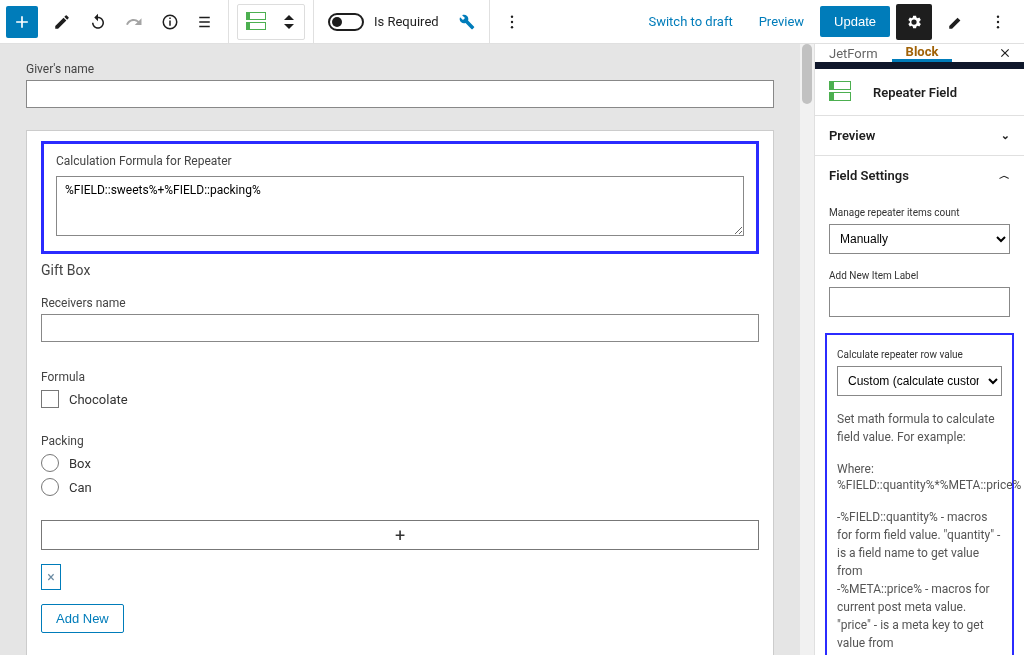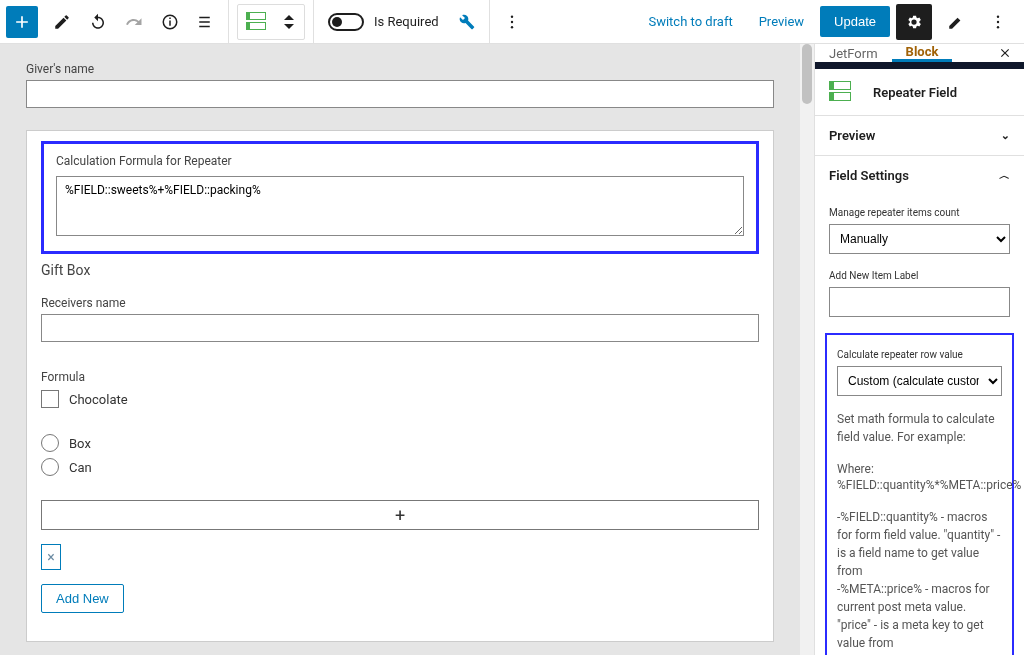--- a/index.html
+++ b/index.html
@@ -190,20 +190,21 @@
 
       <div style="margin-bottom:26px">
         <div class="section-label">Formula</div>
         <div class="check-row">
           <div class="checkbox"></div>
           <span>Chocolate</span>
         </div>
       </div>
 
       <div>
+        <div class="section-label">Packing</div>
         <div class="radio-row">
           <div class="radio"></div>
           <span>Box</span>
         </div>
         <div class="radio-row">
           <div class="radio"></div>
           <span>Can</span>
         </div>
       </div>
 

